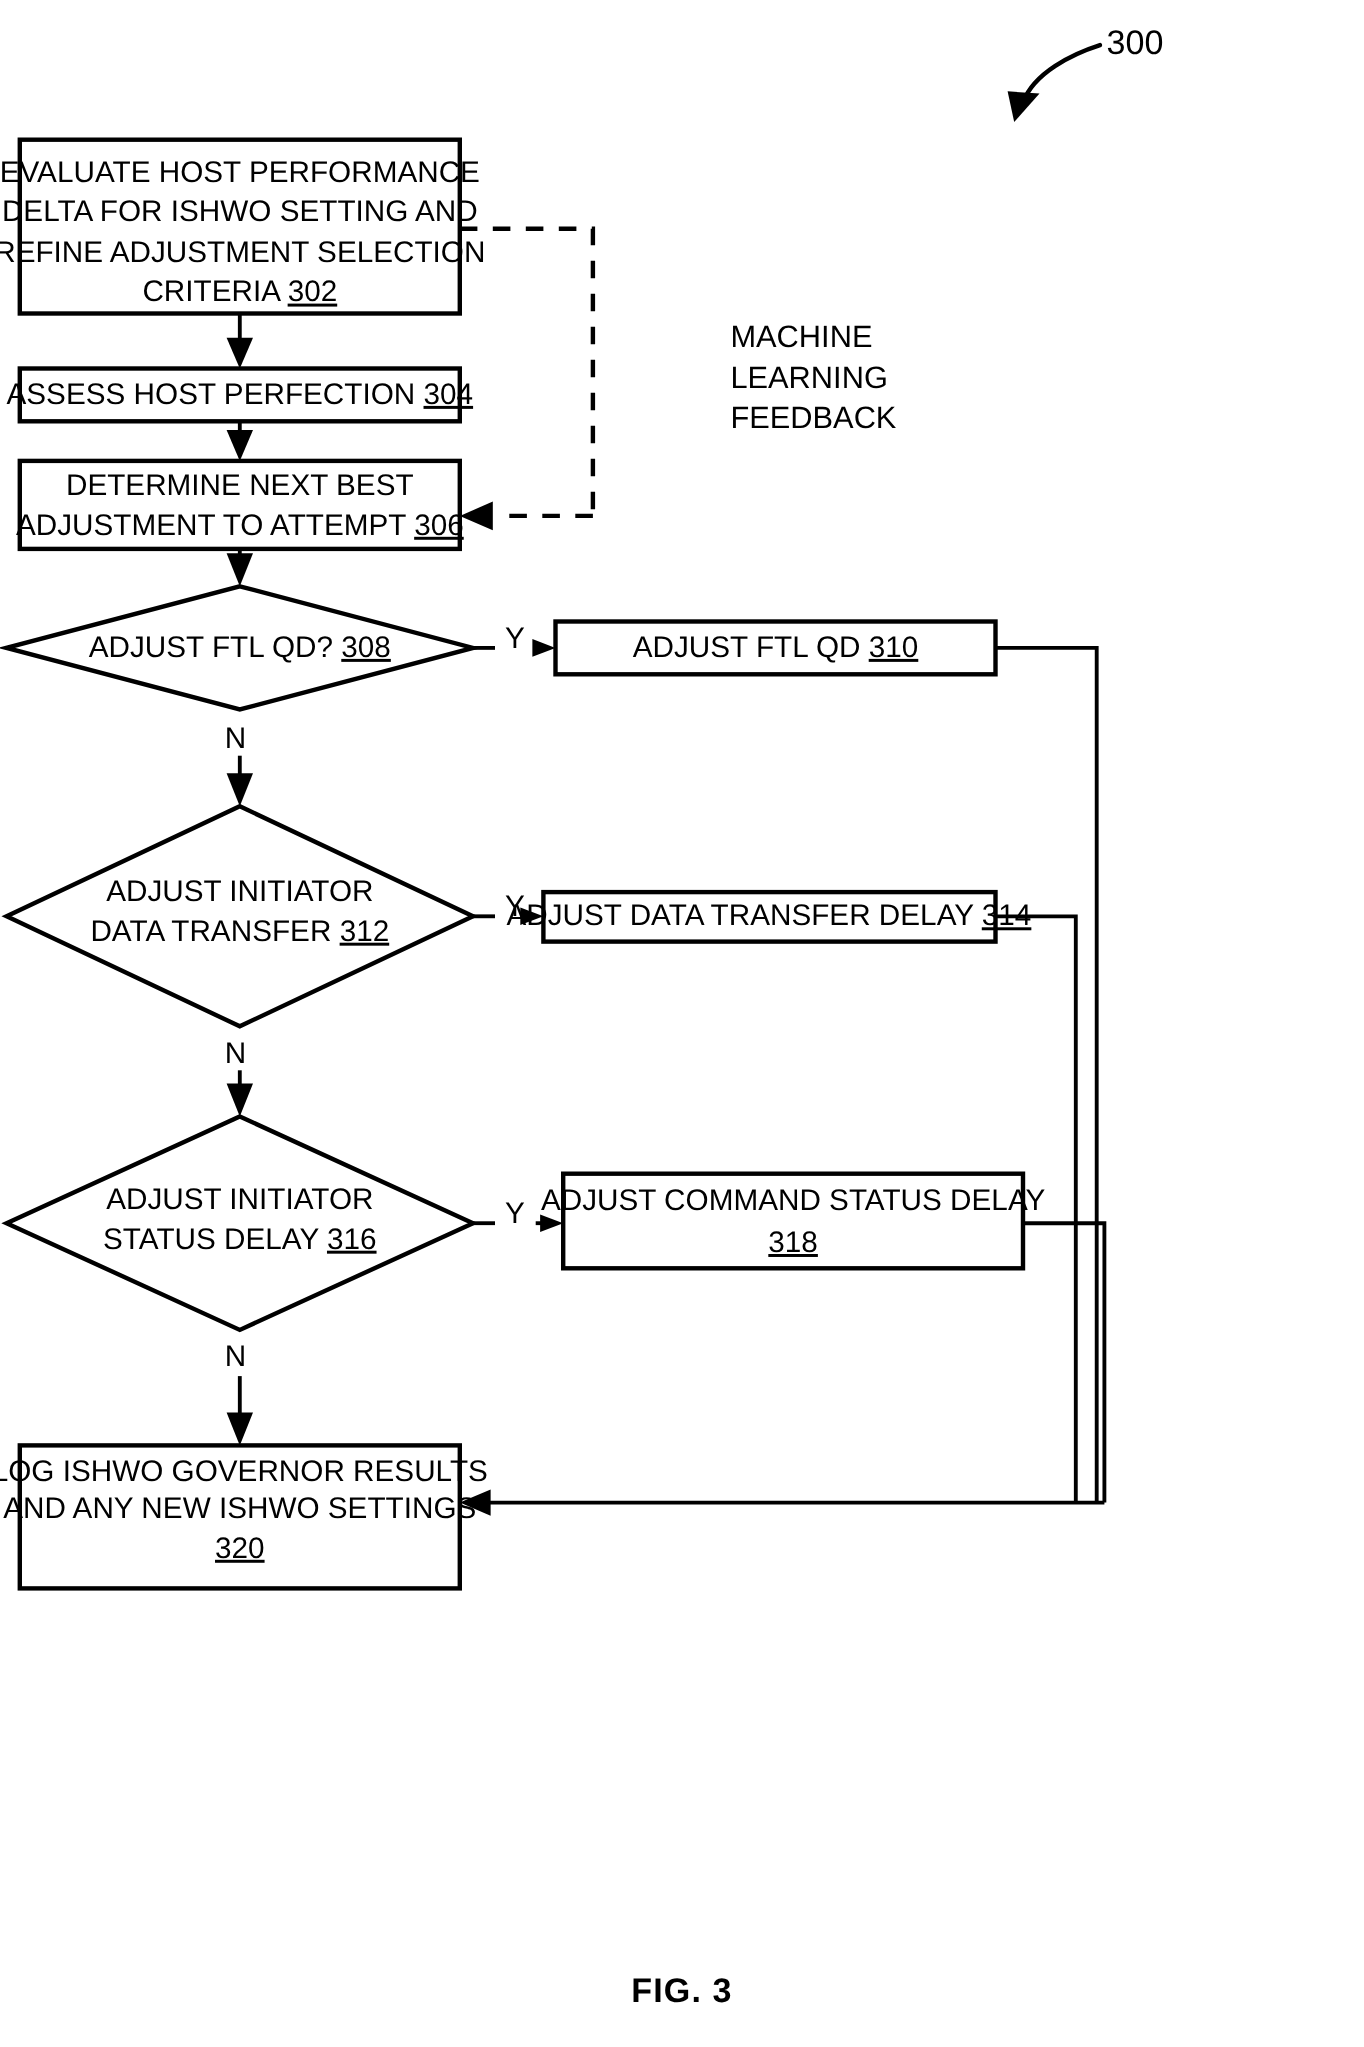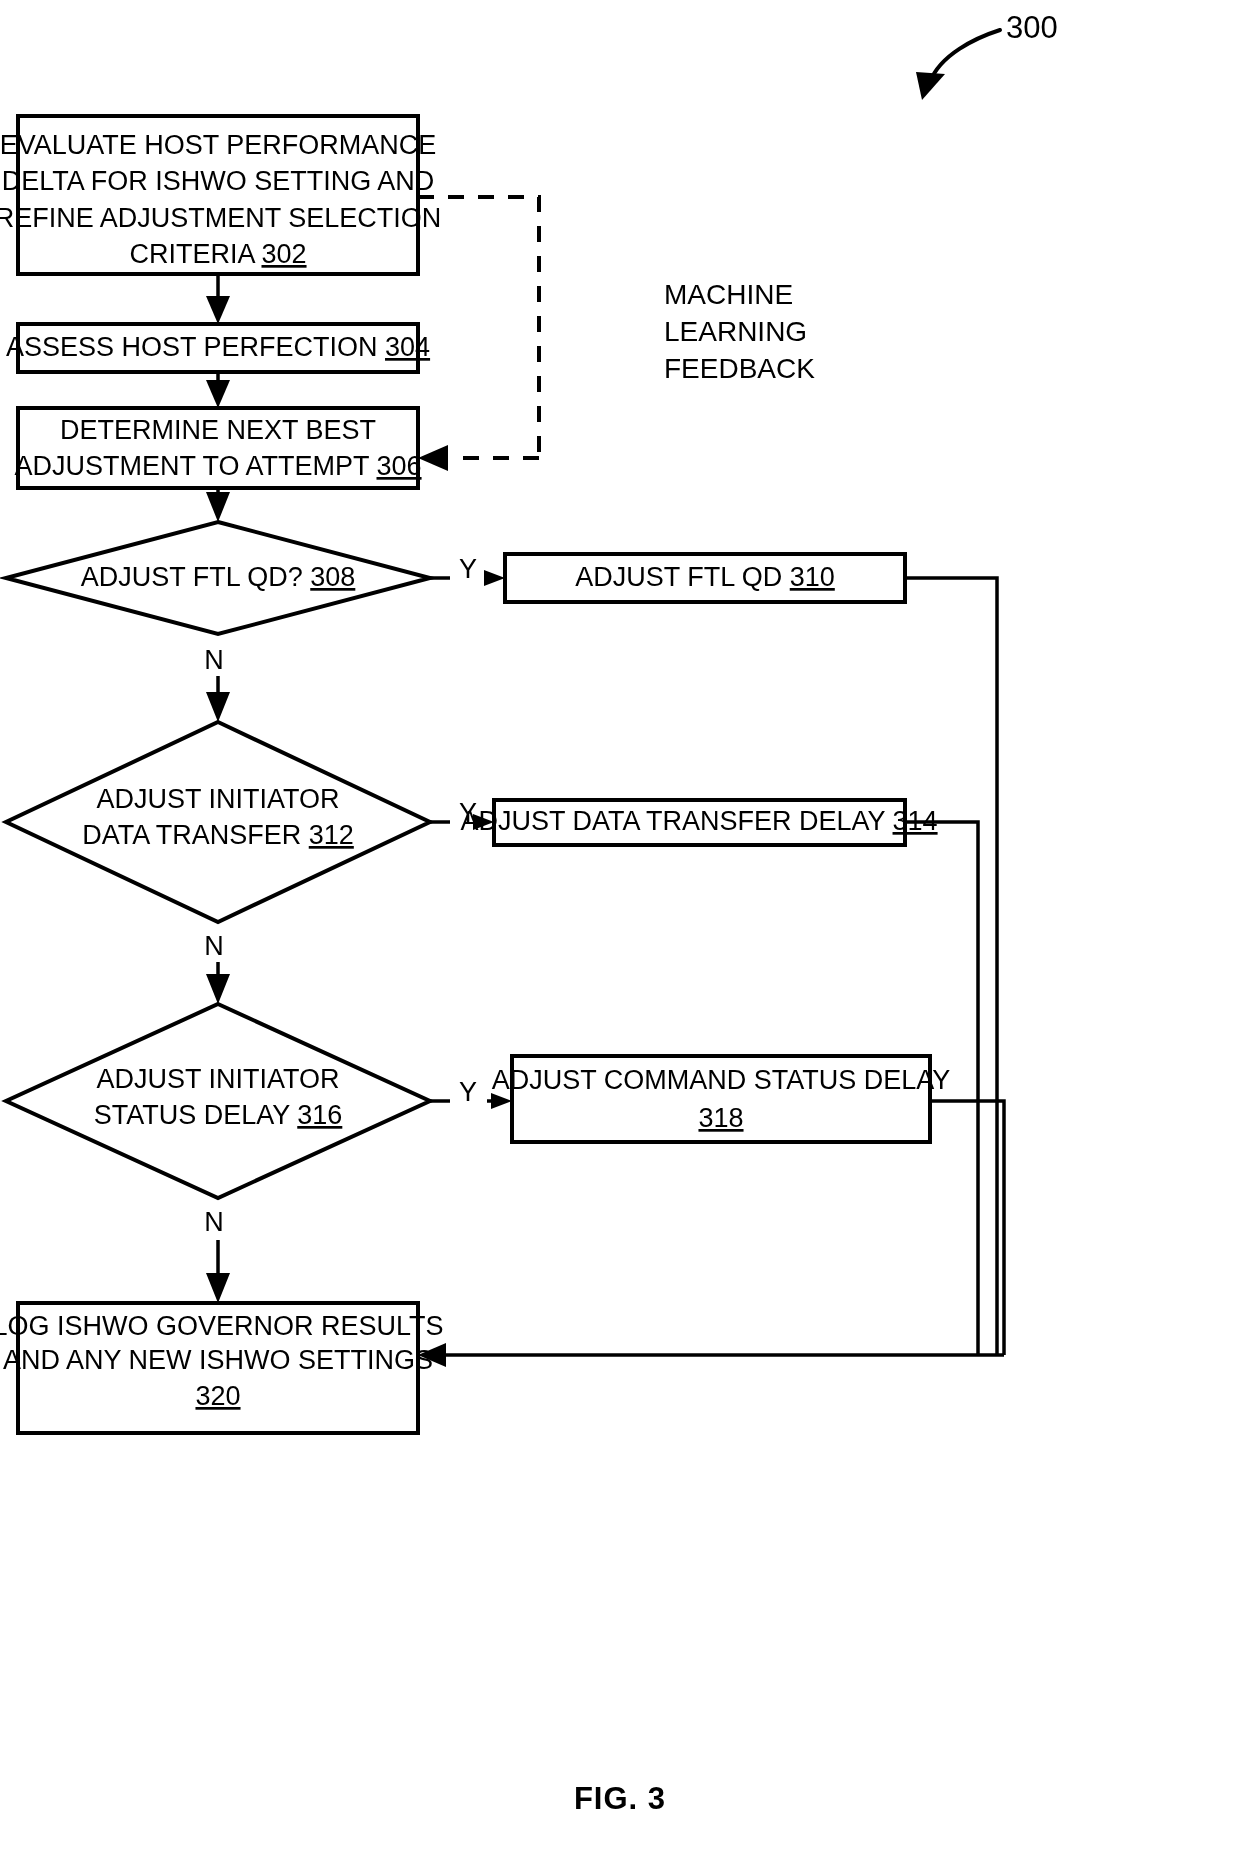--- a/index.html
+++ b/index.html
@@ -10,21 +10,21 @@
   body {
     width: 1240px;
     height: 1861px;
     position: relative;
     font-family: "Liberation Sans", sans-serif;
     overflow: hidden;
   }
   #figure-root {
     position: absolute;
     left: 0;
-    top: 0;
+    top: 11px;
     width: 1240px;
     height: 1351px;
   }
   svg.flow {
     display: block;
     width: 1240px;
     height: 1861px;
   }
   .shape {
     fill: #ffffff;

